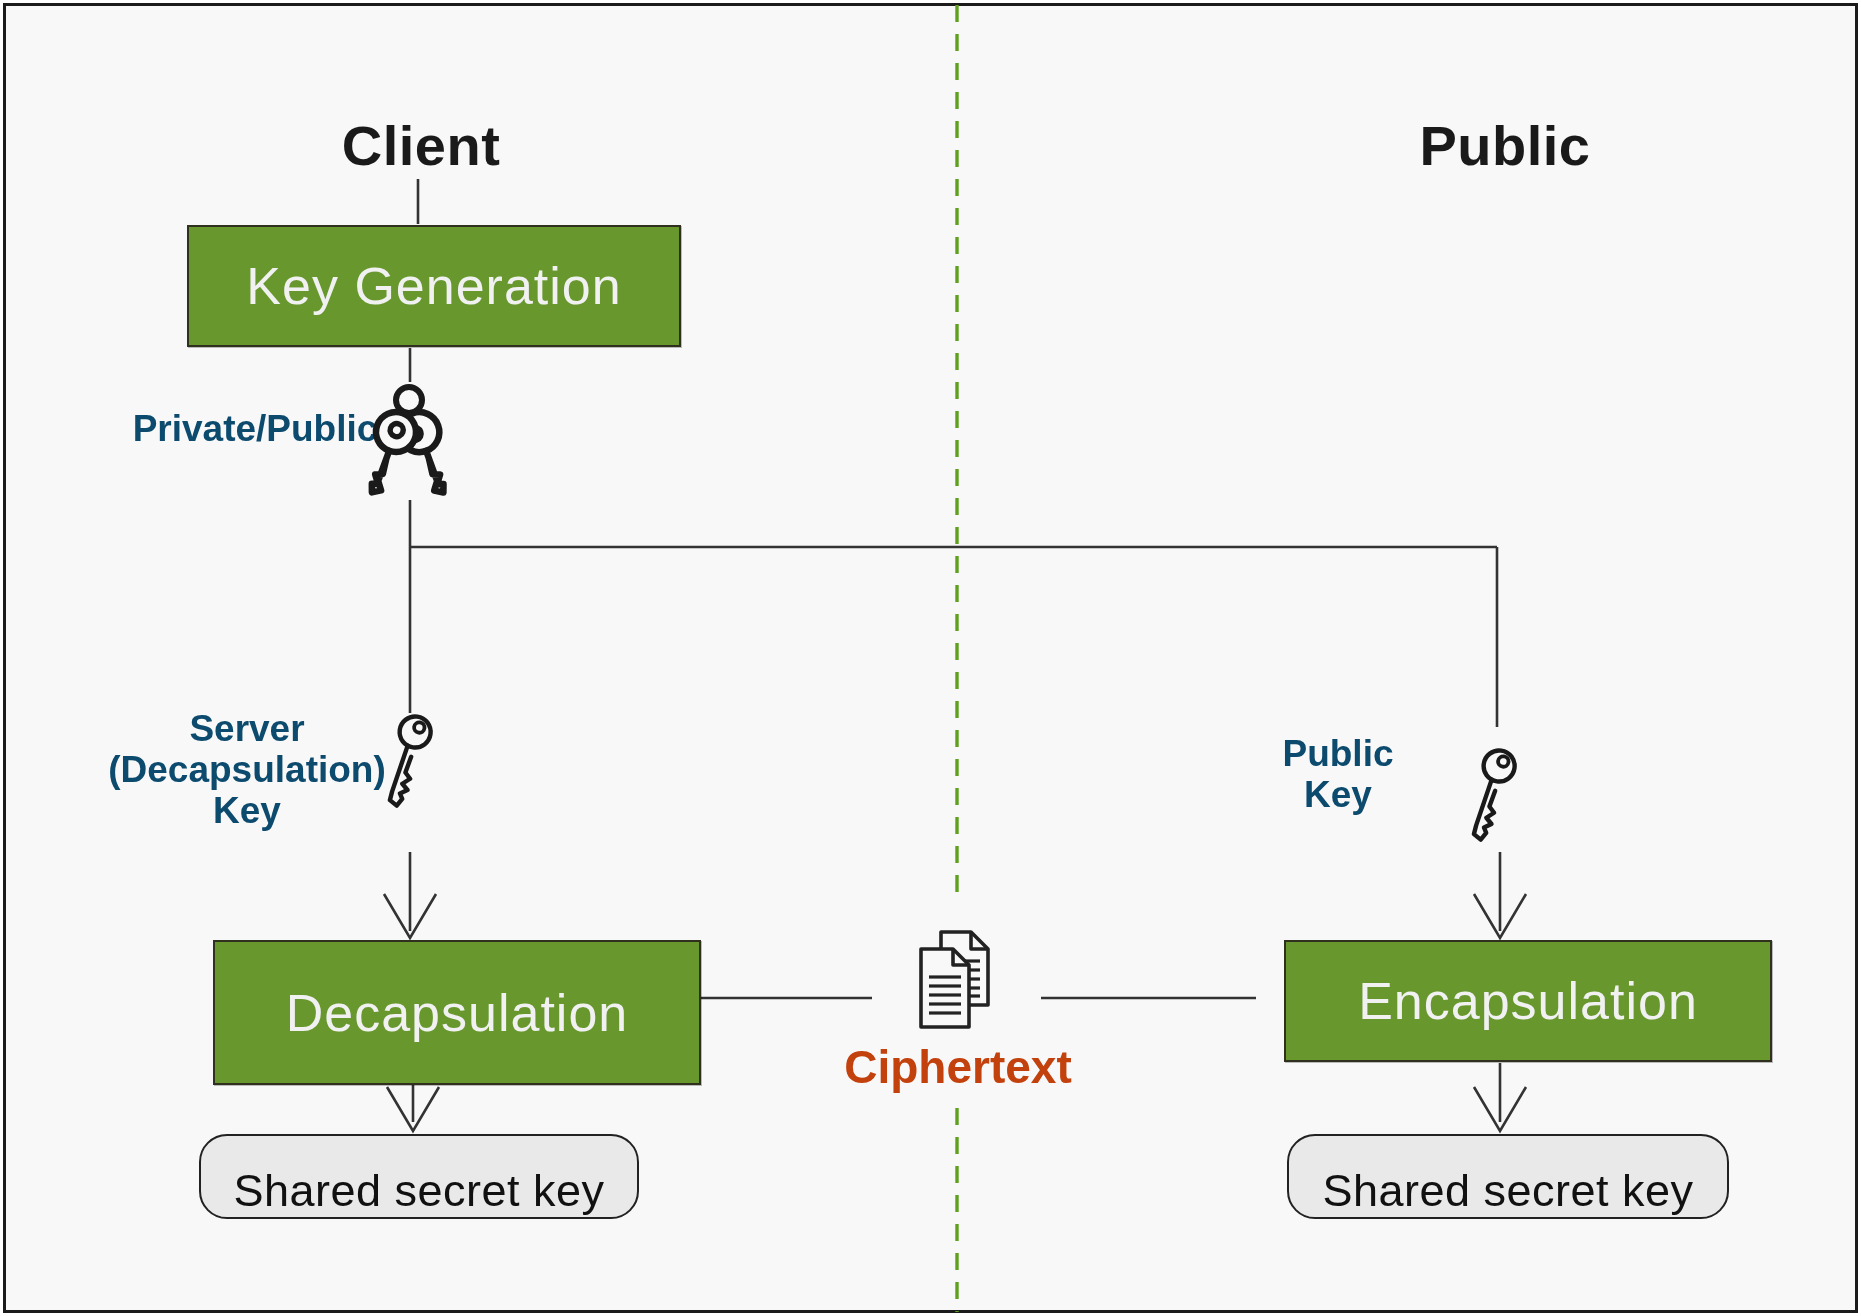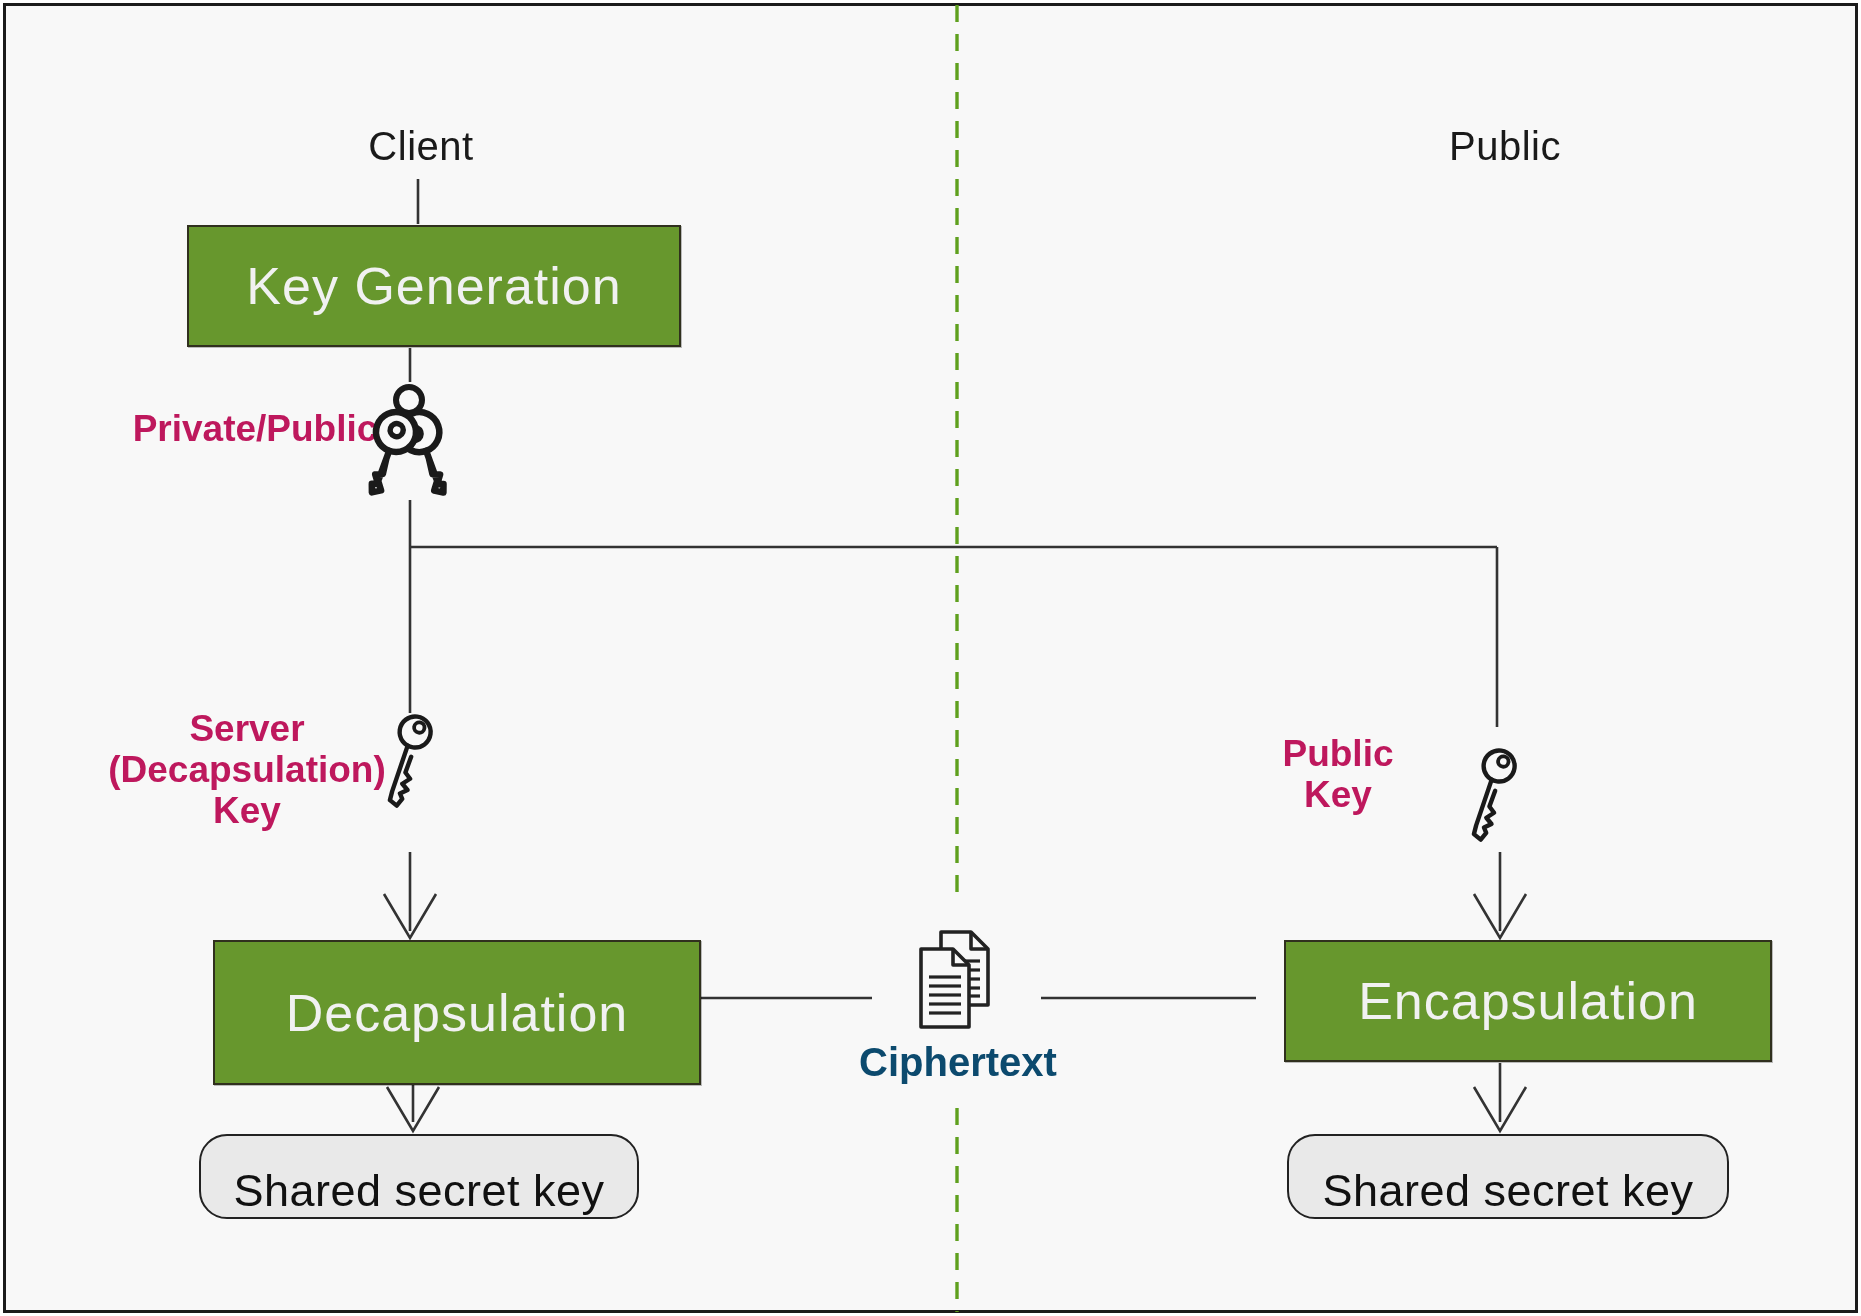--- a/index.html
+++ b/index.html
@@ -17,41 +17,41 @@
     position:relative;width:1861px;height:1316px;background:#ffffff;
     font-family:"Liberation Sans",sans-serif;color:var(--text);overflow:hidden;
   }
   .frame{
     position:absolute;inset:3px;border:3px solid var(--frame);
     background:var(--background);box-sizing:border-box;
   }
   .overlay{position:absolute;left:0;top:0;width:1861px;height:1316px;}
   .abs{position:absolute;box-sizing:border-box;}
   .section-title{
-    font-size:40px;font-weight:400;text-align:center;line-height:52px;
+    font-size:56px;font-weight:700;text-align:center;line-height:52px;
     letter-spacing:0.5px;color:var(--text);
   }
   .process-box{
     background:var(--process-box-green);border:2.5px solid #30301e;
     display:flex;align-items:center;justify-content:center;
     box-shadow:1px 1px 0 rgba(0,0,0,0.25);
     margin-left:28px;
   }
   .process-box .box-label{
     color:var(--process-text);font-size:52px;font-weight:500;letter-spacing:1px;
   }
   .shared-box{
     background:var(--shared-box-fill);border:2.5px solid #222222;border-radius:28px;
     display:flex;align-items:flex-end;justify-content:center;
   }
   .shared-box .box-label{color:#111111;font-size:45px;font-weight:500;letter-spacing:0.5px;}
   .side-label{
-    font-size:37px;font-weight:700;text-align:center;line-height:41px;color:#be185d;
+    font-size:37px;font-weight:700;text-align:center;line-height:41px;color:#0c4a6e;
   }
-  .cipher-label{font-size:40px;font-weight:700;text-align:center;color:#0c4a6e;}
+  .cipher-label{font-size:46px;font-weight:700;text-align:center;color:#c2410c;}
 </style>
 </head>
 <body>
 
 <div class="canvas">
   <div class="frame"></div>
 
   <svg class="overlay" width="1861" height="1316" viewBox="0 0 1861 1316">
     <g fill="none" stroke="var(--connector)" stroke-width="2.6">
       <path d="M418 179 V 224"></path>

